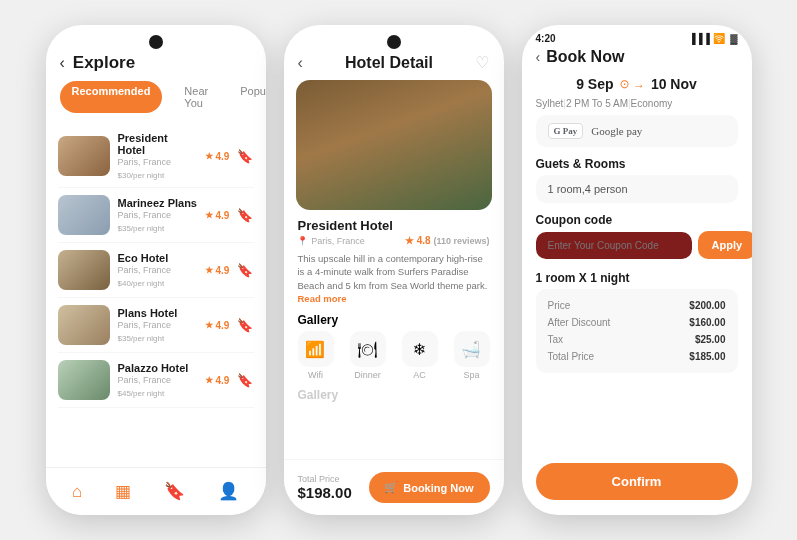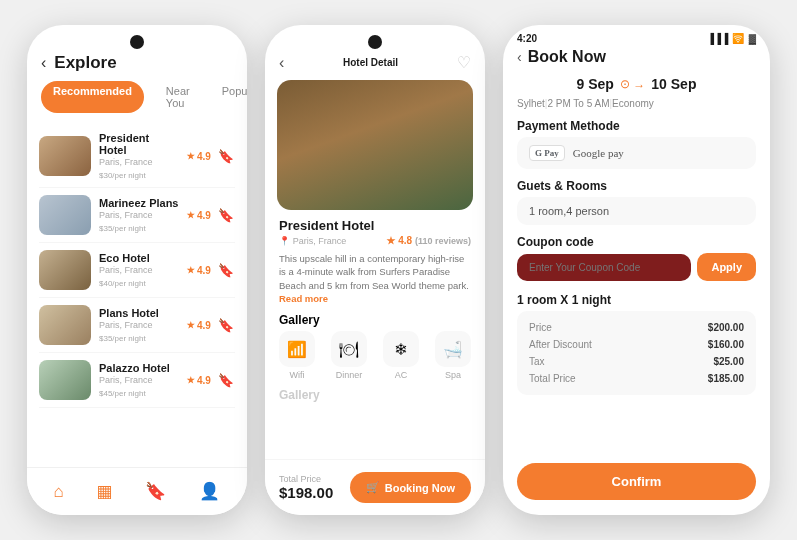--- a/index.html
+++ b/index.html
@@ -18,21 +18,21 @@
     
     .phone {
       background: #fff;
       border-radius: 36px;
       box-shadow: 0 8px 32px rgba(0,0,0,0.18);
       overflow: hidden;
       position: relative;
     }
     .phone-1 { width: 220px; height: 490px; }
     .phone-2 { width: 220px; height: 490px; }
-    .phone-3 { width: 267px; height: 490px; }
+    .phone-3 { width: 230px; height: 490px; }
 
     .notch {
       width: 14px; height: 14px;
       background: #1a1a1a;
       border-radius: 50%;
       position: absolute;
       top: 10px;
       left: 50%;
       transform: translateX(-50%);
       z-index: 10;
@@ -117,21 +117,21 @@
     .nav-icon.active { color: #f47c2f; }
 
     
     .p2-header {
       padding: 28px 14px 8px;
       display: flex;
       align-items: center;
       justify-content: space-between;
     }
     .p2-back { font-size: 16px; color: #555; }
-    .p2-title { font-size: 10px; font-weight: 700; color: #1a1a1a; }
+    .p2-title { font-size: 16px; font-weight: 700; color: #1a1a1a; }
     .p2-heart { font-size: 16px; color: #ccc; }
 
     .hotel-hero {
       margin: 0 12px;
       border-radius: 14px;
       overflow: hidden;
       height: 130px;
       background: linear-gradient(135deg, #8b6340, #c4a070, #6b8c5a);
     }
     .hero-inner {
@@ -528,32 +528,31 @@
   </div>
 
   <div class="p3-header">
     <span class="p3-back">‹</span>
     <span class="p3-title">Book Now</span>
   </div>
 
   <div class="date-row">
     <span class="date-val">9 Sep</span>
     <span class="date-arrow">⊙ →</span>
-    <span class="date-val">10 Sep</span>
+    <span class="date-val">10 Nov</span>
   </div>
 
   <div class="info-row">
     <span>Sylhet</span>
     <span class="info-sep">|</span>
     <span>2 PM To 5 AM</span>
     <span class="info-sep">|</span>
     <span>Economy</span>
   </div>
 
-  <div class="section-title">Payment Methode</div>
   <div class="payment-box">
     <span class="gpay-badge">G Pay</span>
     <span class="gpay-label">Google pay</span>
   </div>
 
   <div class="section-title">Guets &amp; Rooms</div>
   <div class="guests-box">
     <span>1 room,4 person</span>
   </div>
 

